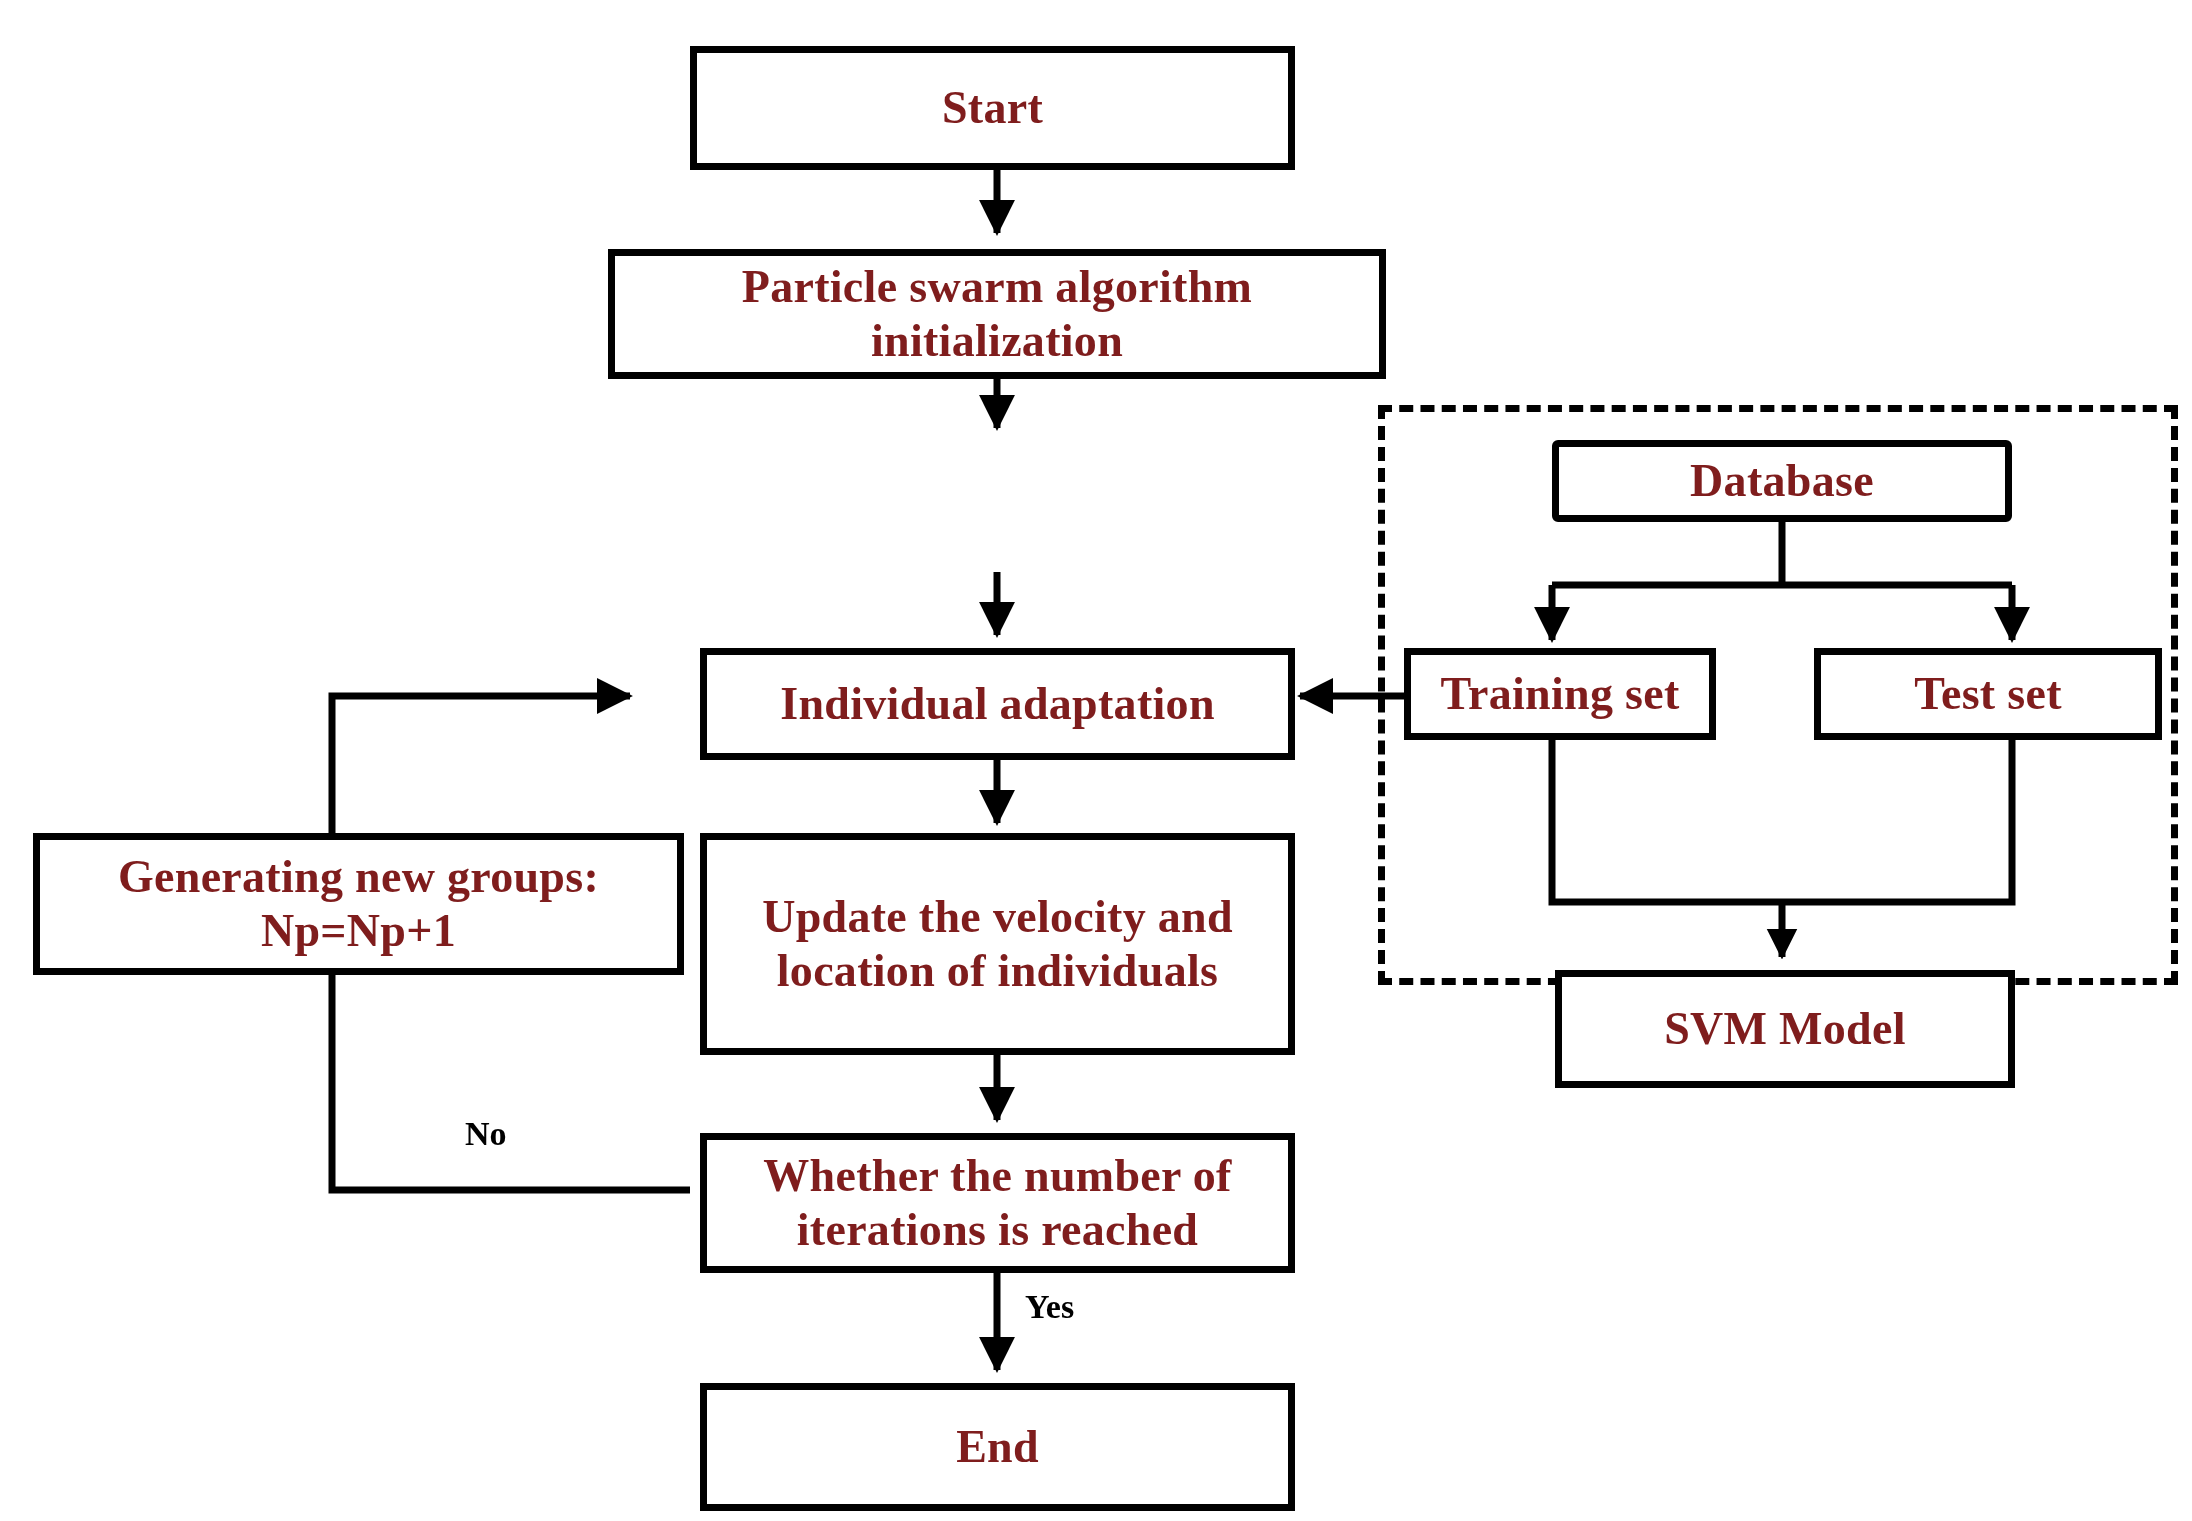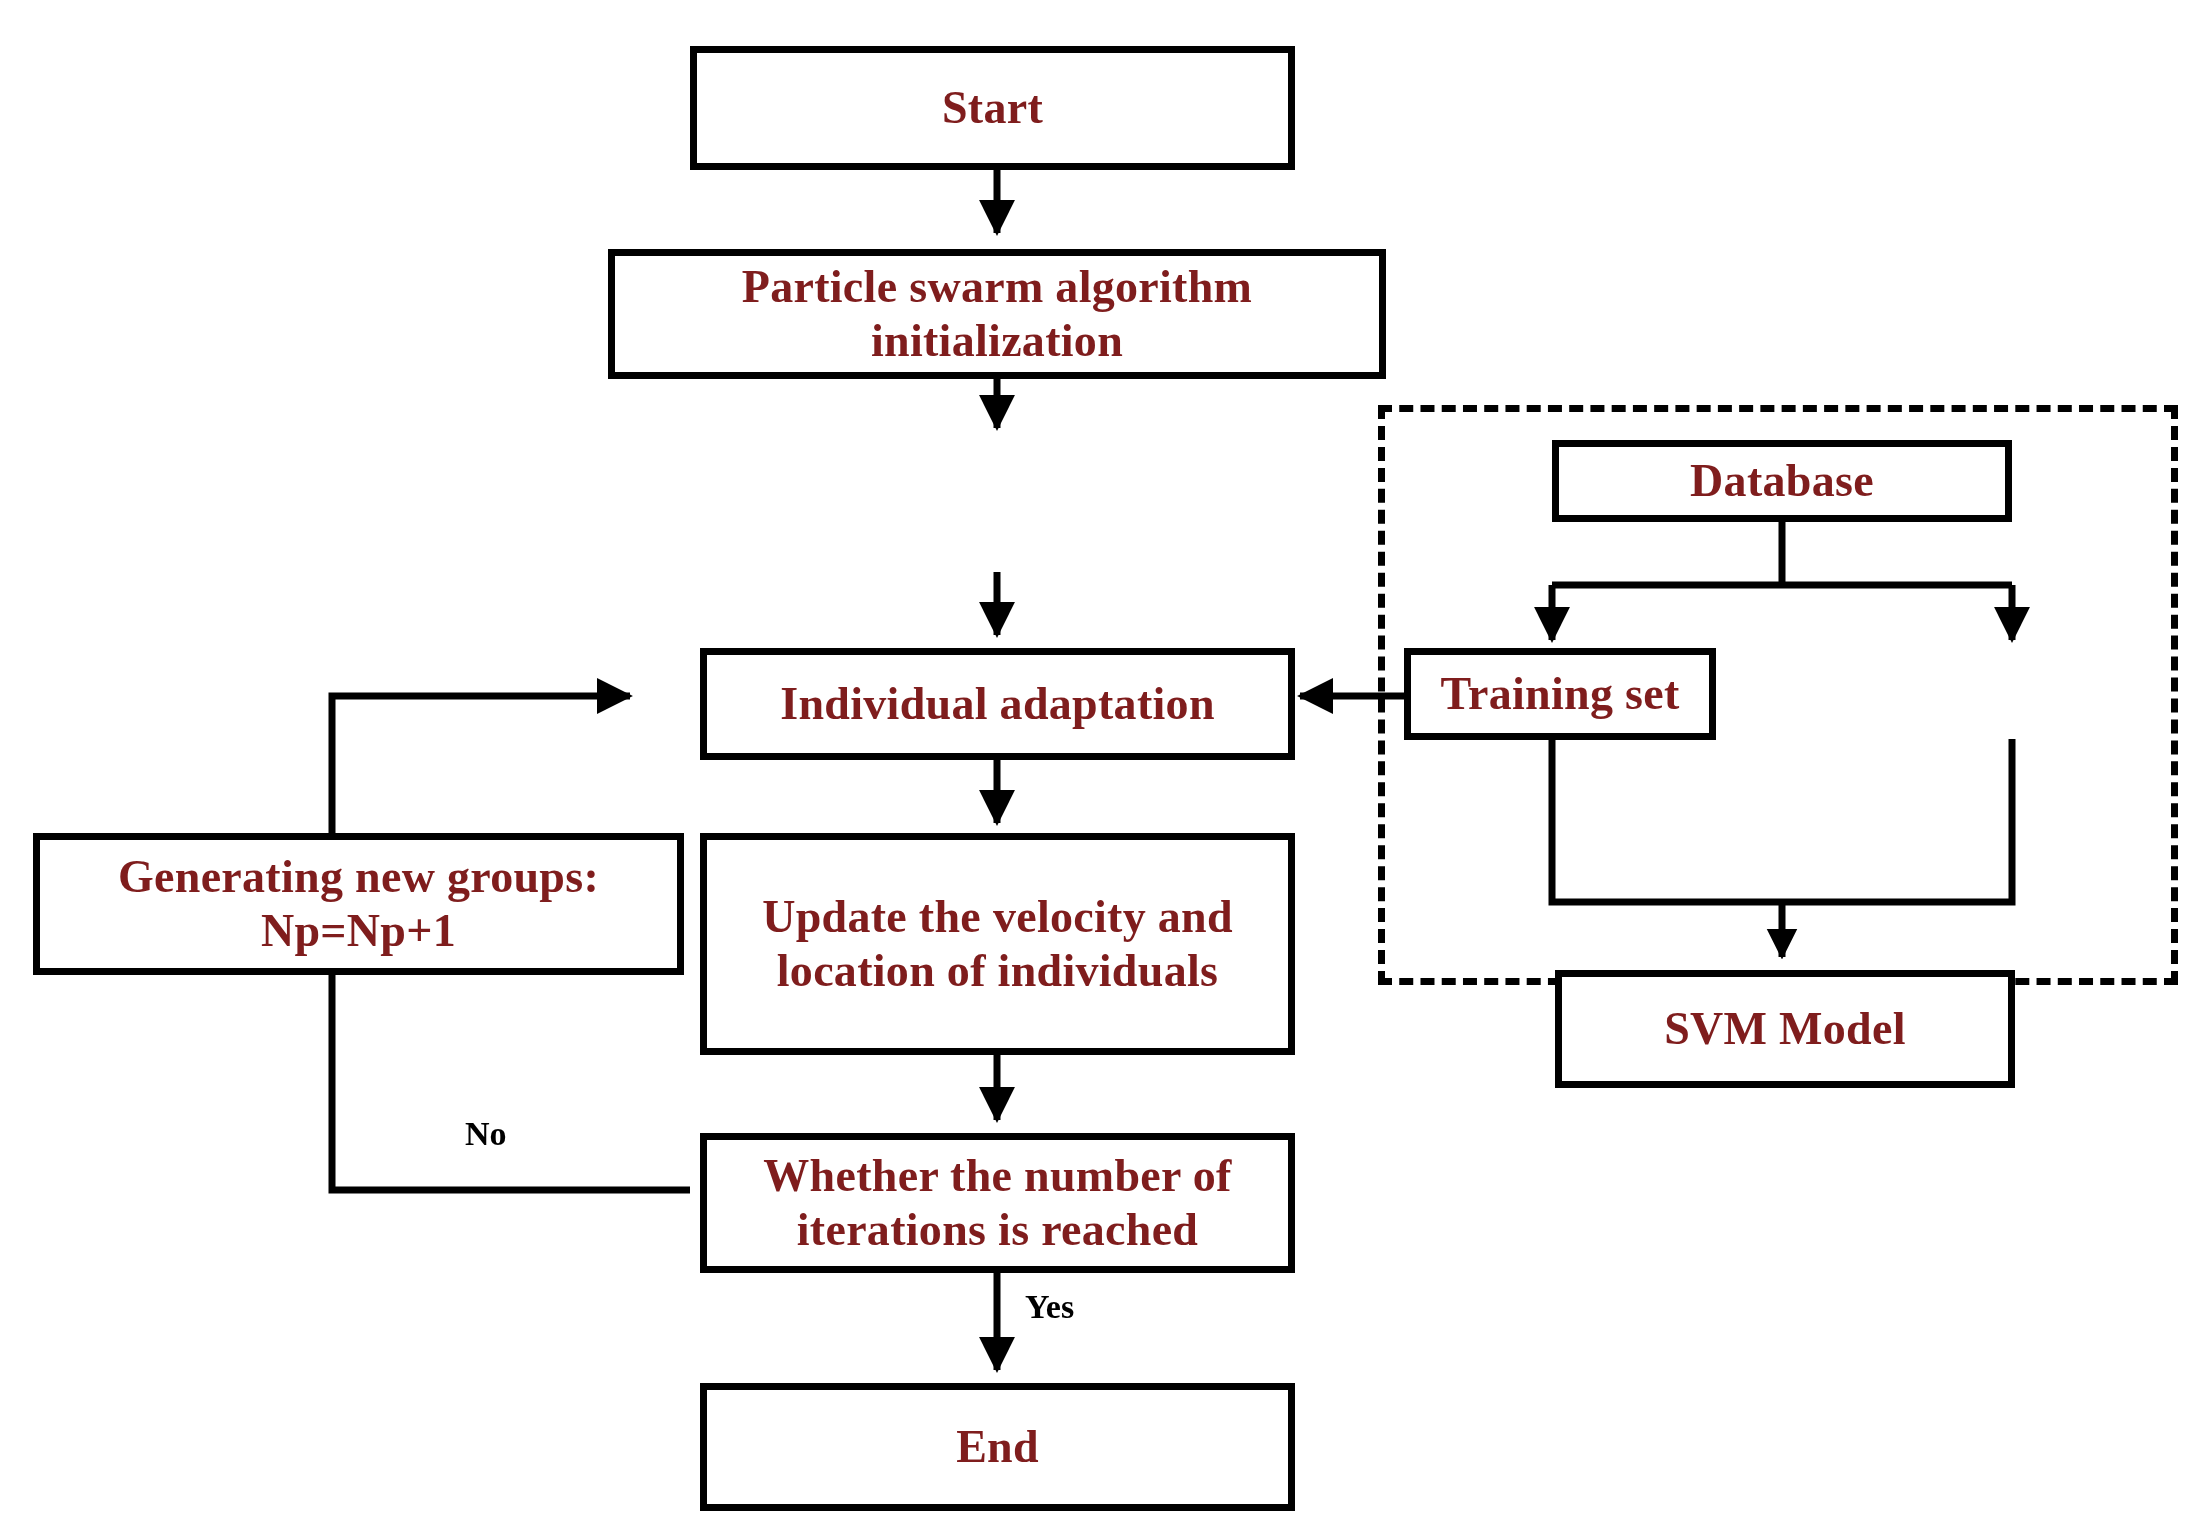--- a/index.html
+++ b/index.html
@@ -136,28 +136,31 @@
 
   <div class="node" style="left:700px; top:1133px; width:595px; height:140px;">
     <span class="txt">Whether the number of
 iterations is reached</span>
   </div>
 
   <div class="node" style="left:700px; top:1383px; width:595px; height:128px;">
     <span class="txt">End</span>
   </div>
 
-  <div class="node" style="left:1552px; top:440px; width:460px; height:82px;">
+  <div class="node" style="left:1552px; top:440px; width:460px; height:82px;border-radius:6px;">
     <span class="txt">Database</span>
   </div>
 
   <div class="node" style="left:1404px; top:648px; width:312px; height:92px;">
     <span class="txt">Training set</span>
   </div>
 
+  <div class="node" style="left:1814px; top:648px; width:348px; height:92px;">
+    <span class="txt">Test set</span>
+  </div>
 
   <div class="node" style="left:1555px; top:970px; width:460px; height:118px;">
     <span class="txt">SVM Model</span>
   </div>
 
   <div class="edge-label" style="left:465px; top:1115px;">No</div>
 
   <div class="edge-label" style="left:1025px; top:1288px;">Yes</div>
 
 </div>

